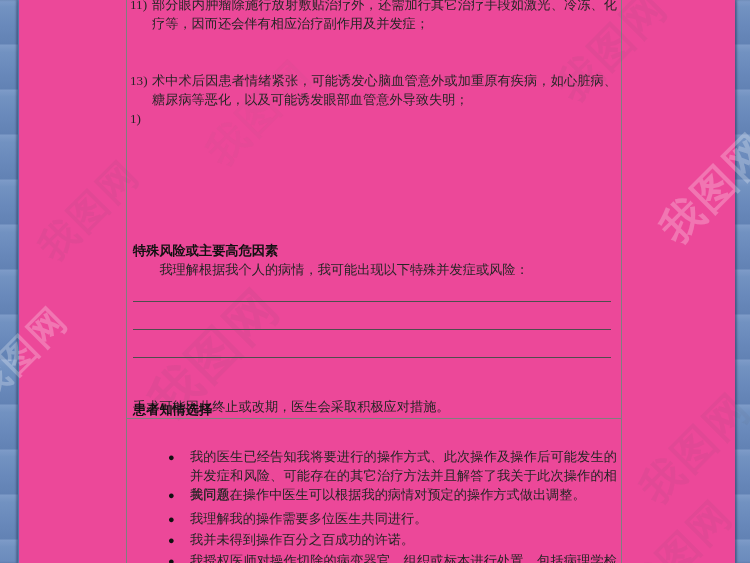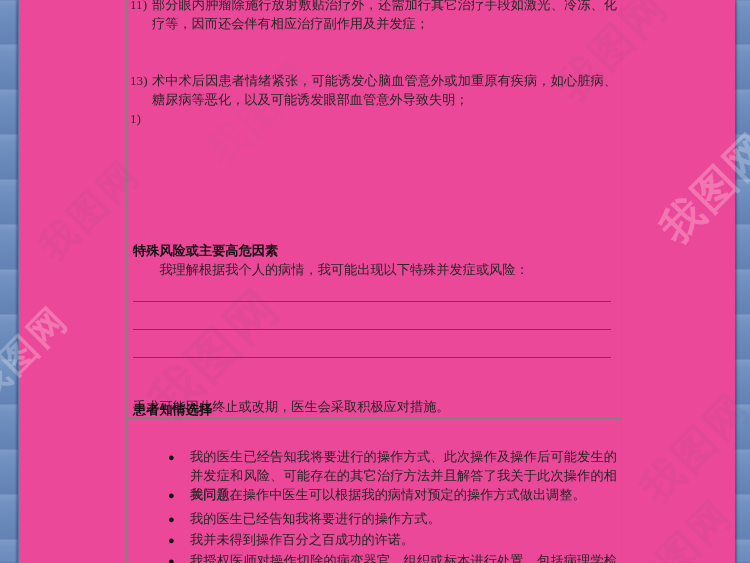--- a/index.html
+++ b/index.html
@@ -95,21 +95,21 @@
       <div class="block bullet-item" style="top:447px">
         <span class="bullet-dot">●</span>
         <span>我的医生已经告知我将要进行的操作方式、此次操作及操作后可能发生的并发症和风险、可能存在的其它治疗方法并且解答了我关于此次操作的相关问题。</span>
       </div>
       <div class="block bullet-item" style="top:485px">
         <span class="bullet-dot">●</span>
         <span>我同意在操作中医生可以根据我的病情对预定的操作方式做出调整。</span>
       </div>
       <div class="block bullet-item" style="top:509px">
         <span class="bullet-dot">●</span>
-        <span>我的医生已经告知我将要进行的操作方式。</span>
+        <span>我理解我的操作需要多位医生共同进行。</span>
       </div>
       <div class="block bullet-item" style="top:530px">
         <span class="bullet-dot">●</span>
         <span>我并未得到操作百分之百成功的许诺。</span>
       </div>
       <div class="block bullet-item" style="top:551px">
         <span class="bullet-dot">●</span>
         <span>我授权医师对操作切除的病变器官、组织或标本进行处置，包括病理学检查</span>
       </div>
 

